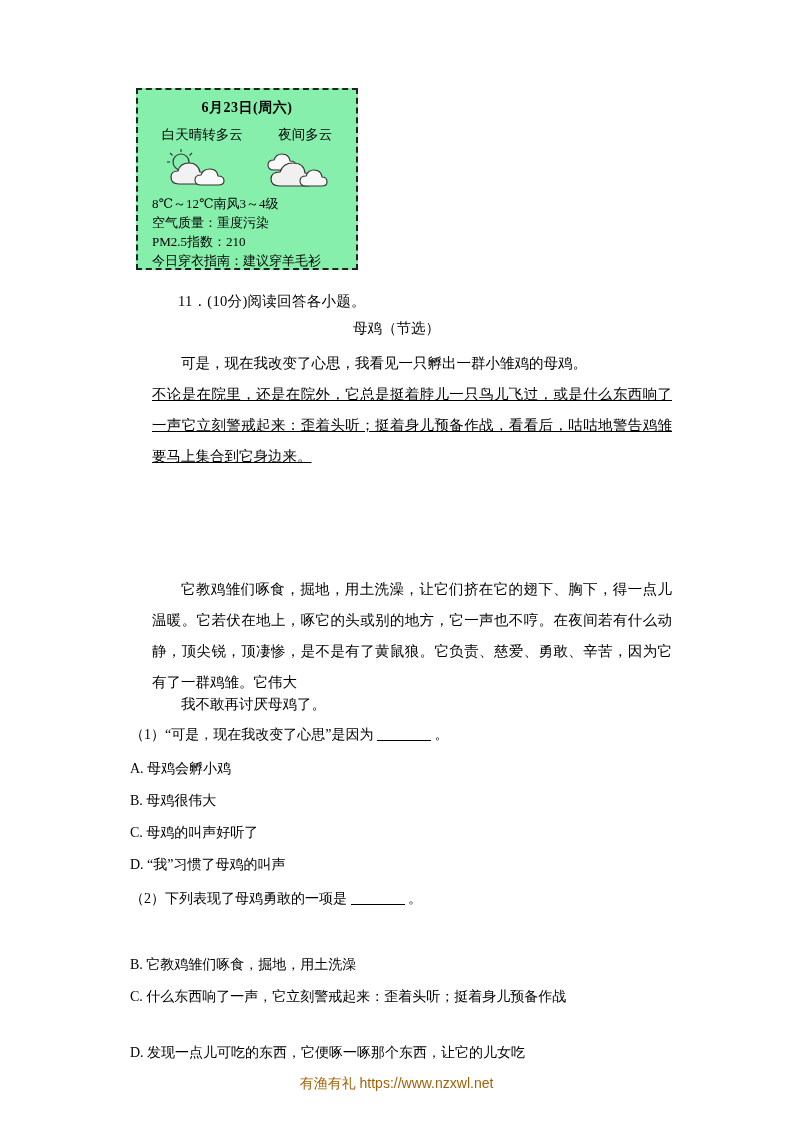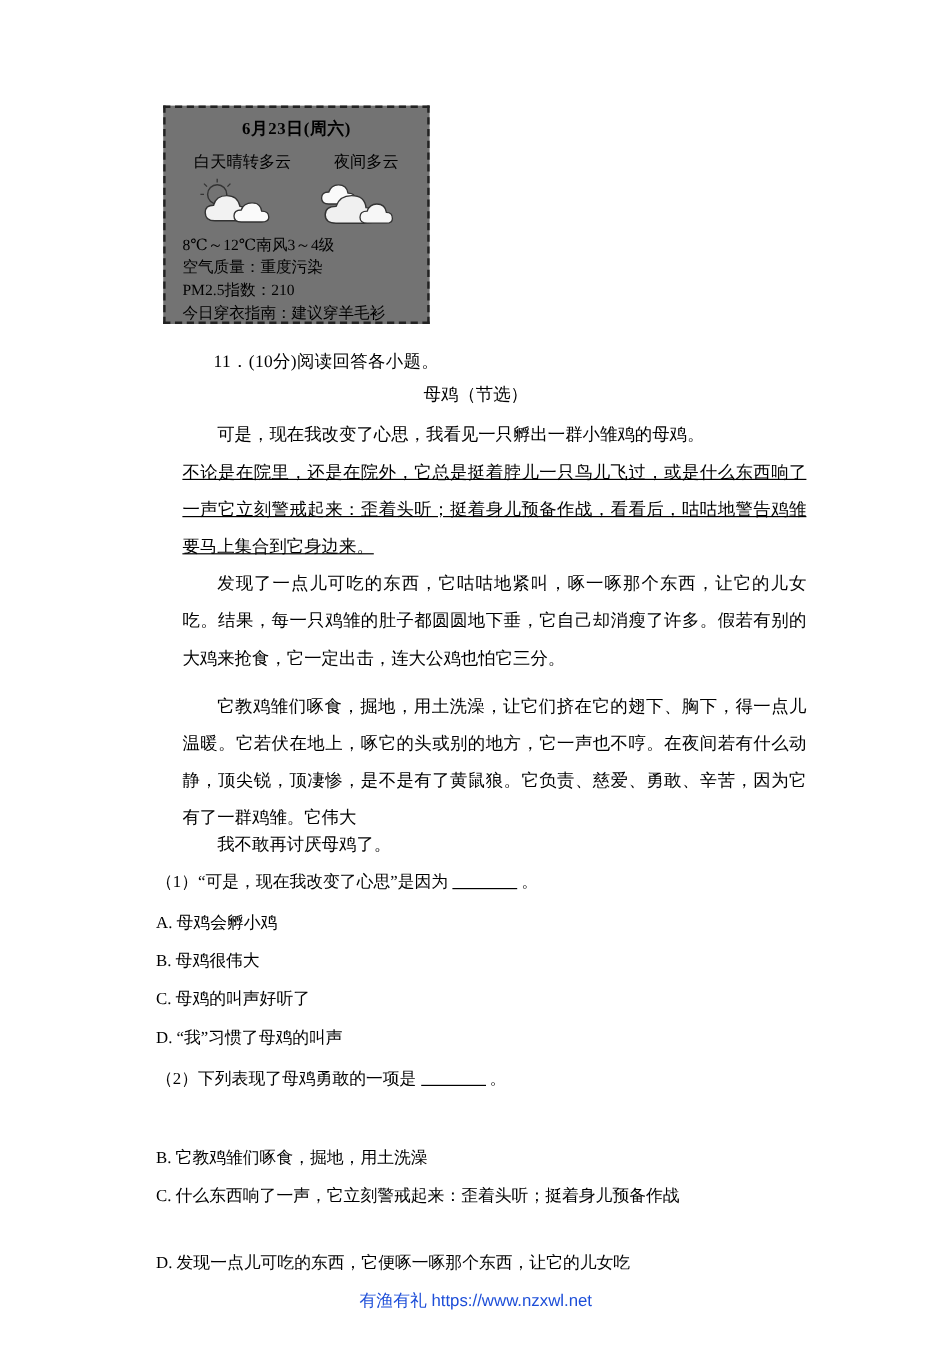--- a/index.html
+++ b/index.html
@@ -26,21 +26,21 @@
   
   .weather-card {
     position: absolute;
     left: 136px;
     top: 88px;
     width: 222px;
     height: 182px;
     border: 2px dashed #222;
     box-sizing: border-box;
     font-family: "Liberation Serif", "DejaVu Serif", serif;
-    background: #737373;
+    background: #86efac;
   }
   .weather-date {
     text-align: center;
     font-size: 14px;
     font-weight: bold;
     margin-top: 9px;
     letter-spacing: 0.5px;
   }
   .weather-row {
     display: flex;
@@ -117,21 +117,21 @@
     vertical-align: -2px;
   }
 
   .footer {
     position: absolute;
     left: 0;
     top: 1075px;
     width: 793px;
     text-align: center;
     font-size: 14px;
-    color: #1d4ed8;
+    color: #a16207;
     font-family: "Liberation Sans", sans-serif;
   }
 </style>
 </head>
 <body>
 
 <div class="page">
 
   <div class="weather-card">
     <div class="weather-date">6月23日(周六)</div>
@@ -171,21 +171,20 @@
 
   <div class="q-head">11．(10分)阅读回答各小题。</div>
   <div class="title">母鸡（节选）</div>
 
   <div class="para indent" style="top:348px;">可是，现在我改变了心思，我看见一只孵出一群小雏鸡的母鸡。</div>
 
   <div class="para" style="top:379px;">
     <span class="u">不论是在院里，还是在院外，它总是挺着脖儿一只鸟儿飞过，或是什么东西响了一声它立刻警戒起来：歪着头听；挺着身儿预备作战，看看后，咕咕地警告鸡雏要马上集合到它身边来。</span>
   </div>
 
-  <div class="para indent" style="top:472px;">发现了一点儿可吃的东西，它咕咕地紧叫，啄一啄那个东西，让它的儿女吃。结果，每一只鸡雏的肚子都圆圆地下垂，它自己却消瘦了许多。假若有别的大鸡来抢食，它一定出击，连大公鸡也怕它三分。</div>
 
   <div class="para indent" style="top:574px;">它教鸡雏们啄食，掘地，用土洗澡，让它们挤在它的翅下、胸下，得一点儿温暖。它若伏在地上，啄它的头或别的地方，它一声也不哼。在夜间若有什么动静，顶尖锐，顶凄惨，是不是有了黄鼠狼。它负责、慈爱、勇敢、辛苦，因为它有了一群鸡雏。它伟大</div>
 
   <div class="para indent" style="top:689px;">我不敢再讨厌母鸡了。</div>
 
   <div class="qline" style="top:726px;">
     <span>（1）“可是，现在我改变了心思”是因为</span>
     <span class="blank"></span>
     <span>。</span>
   </div>

